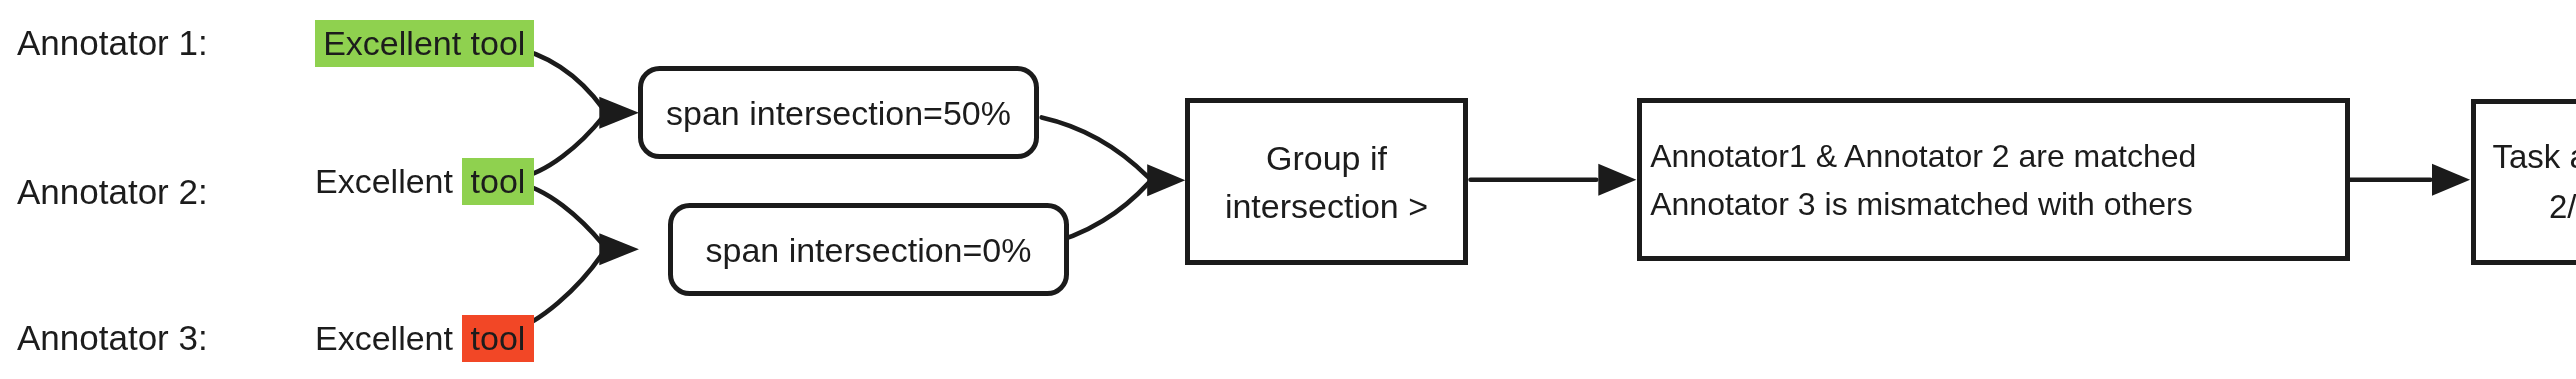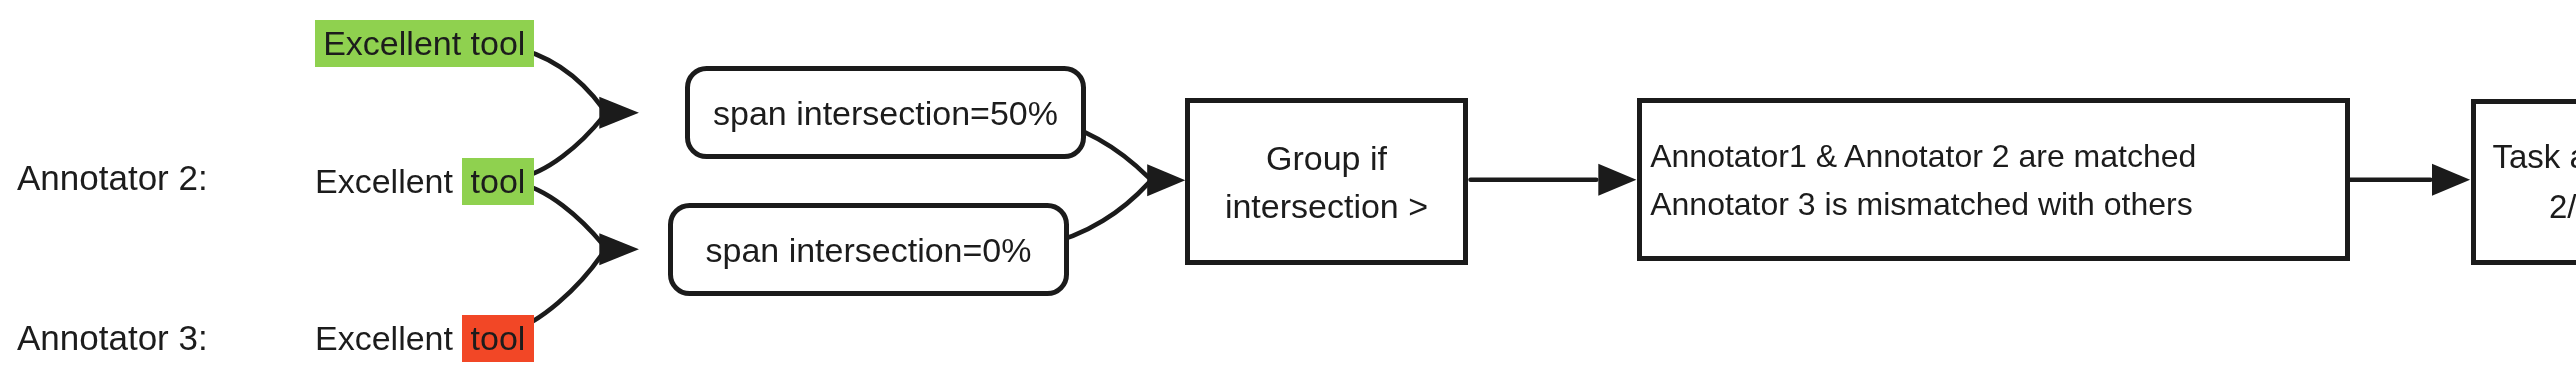--- a/index.html
+++ b/index.html
@@ -42,21 +42,21 @@
     background:#ffffff;
     border:5.2px solid var(--line);
     display:flex;flex-direction:column;
     justify-content:center;align-items:center;
     text-align:center;
     font-size:34px;line-height:48px;
     white-space:nowrap;
   }
   .node.rounded{border-radius:21.6px;}
   .node.span-box{left:638px;width:401px;height:93px;}
-  #span-box-0{top:66px;margin-left:47px;}
+  #span-box-0{top:66px;}
   #span-box-1{top:203px;margin-left:30px;}
   .node.group-box{left:1185px;top:98px;width:283px;height:167px;}
   .node.result-box{
     left:1637px;top:98px;width:713px;height:163px;
     align-items:flex-start;text-align:left;
     padding-left:8.2px;
     font-size:32px;line-height:48px;
   }
   .node.task-box{left:2471px;top:99px;width:287px;height:166px;font-size:33px;line-height:50px;}
 </style>
@@ -74,23 +74,24 @@
     <polygon points="1239,484 1162,453 1162,515" fill="#1b1b1b" stroke="none"></polygon>
     <path d="M 2021 228 C 2110 248, 2180 296, 2228 344"></path>
     <path d="M 2021 476 C 2110 458, 2180 408, 2228 356"></path>
     <polygon points="2300,350 2226,319 2226,381" fill="#1b1b1b" stroke="none"></polygon>
     <path d="M 2854 349 L 3098 349"></path>
     <polygon points="3176,349 3102,318 3102,380" fill="#1b1b1b" stroke="none"></polygon>
     <path d="M 4402 349 L 4718 349"></path>
     <polygon points="4795,349 4721,318 4721,380" fill="#1b1b1b" stroke="none"></polygon>
   </svg>
 
+  <div class="row-label" style="top:18.5px">Annotator 1:</div>
   <div class="row-text" style="top:19.6px"><span class="hl" data-color="green">Excellent tool</span></div>
 
-  <div class="row-label" style="top:154px">Annotator 2:</div>
+  <div class="row-label" style="top:168px">Annotator 2:</div>
   <div class="row-text" style="top:158px"><span>Excellent </span><span class="hl" data-color="green">tool</span></div>
 
   <div class="row-label" style="top:314px">Annotator 3:</div>
   <div class="row-text" style="top:315px"><span>Excellent </span><span class="hl" data-color="red">tool</span></div>
 
   <div class="node rounded span-box" id="span-box-0">
     <div>span intersection=50%</div>
   </div>
   <div class="node rounded span-box" id="span-box-1">
     <div>span intersection=0%</div>

